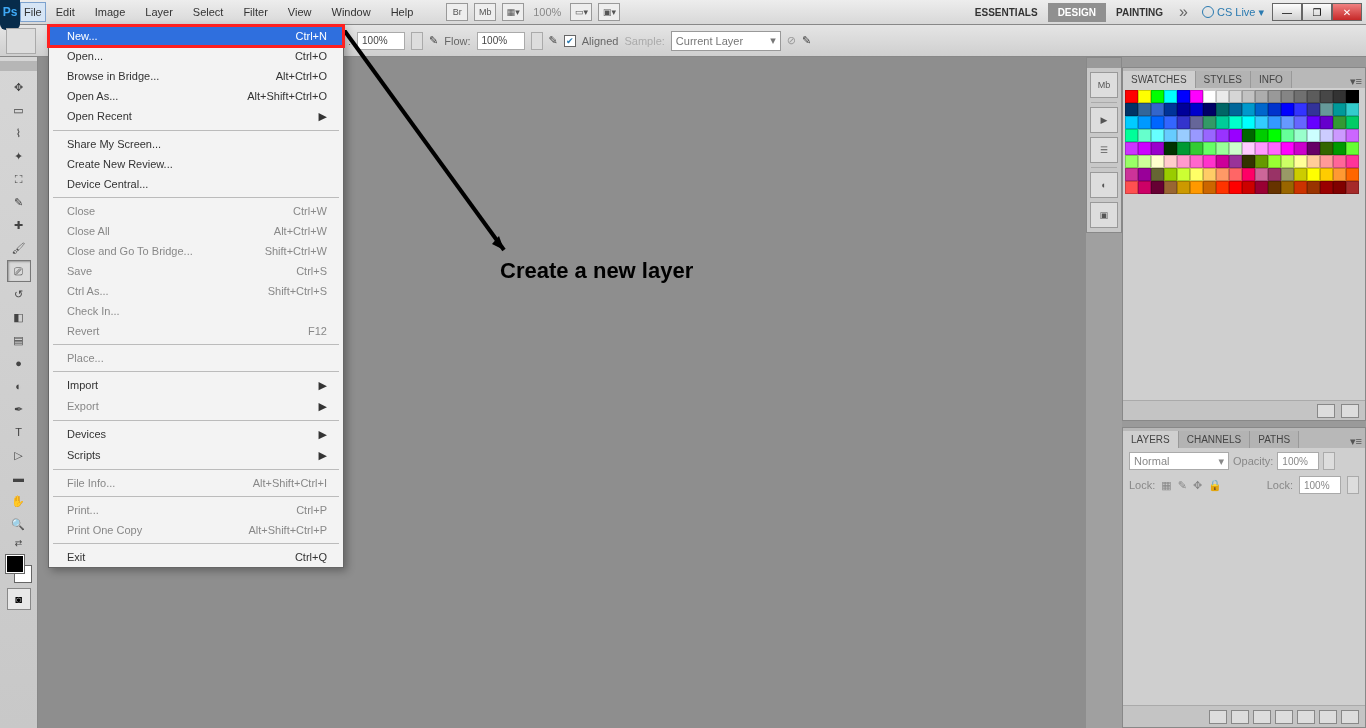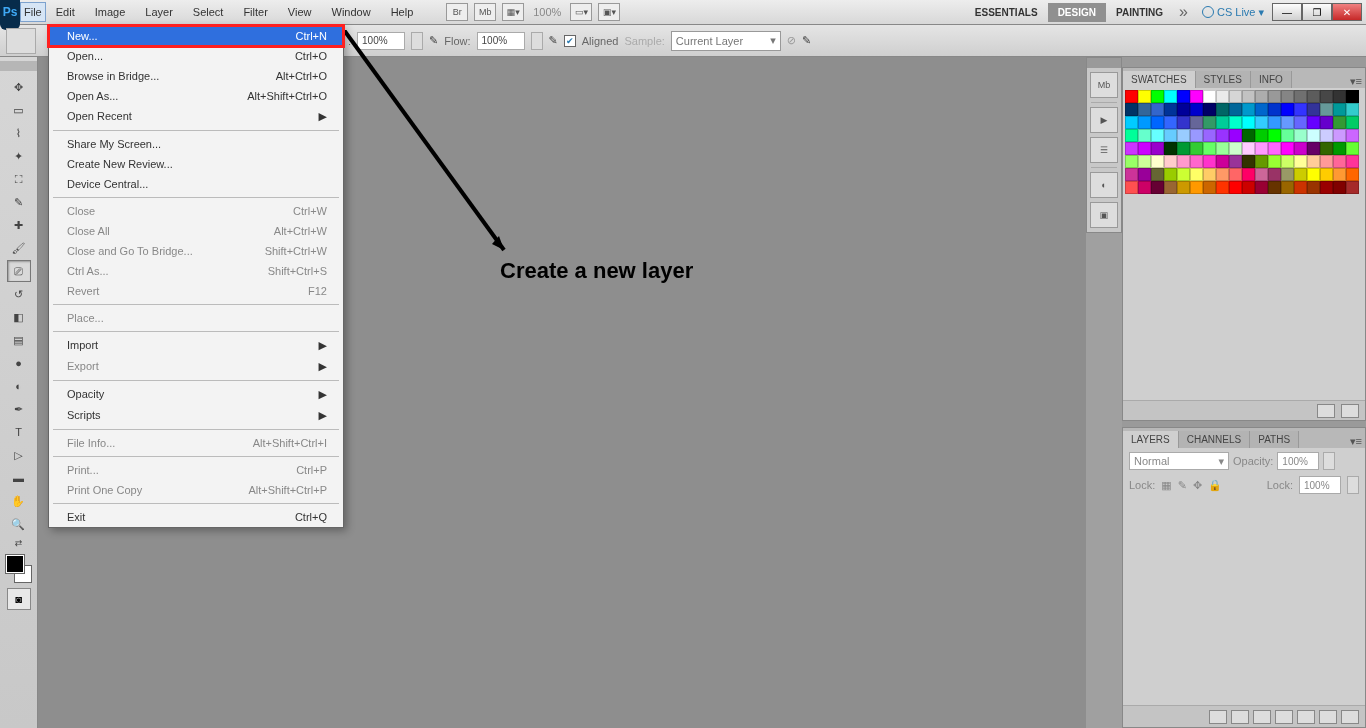--- a/index.html
+++ b/index.html
@@ -203,22 +203,30 @@
     </div>
     <div class="dd-row dim">
       <span>Close All</span>
       <span>Alt+Ctrl+W</span>
     </div>
     <div class="dd-row dim">
       <span>Close and Go To Bridge...</span>
       <span>Shift+Ctrl+W</span>
     </div>
     <div class="dd-row dim">
+      <span>Save</span>
+      <span>Ctrl+S</span>
+    </div>
+    <div class="dd-row dim">
       <span>Ctrl As...</span>
       <span>Shift+Ctrl+S</span>
+    </div>
+    <div class="dd-row dim">
+      <span>Check In...</span>
+      <span></span>
     </div>
     <div class="dd-row dim">
       <span>Revert</span>
       <span>F12</span>
     </div>
     <div class="dd-sep"></div>
     <div class="dd-row dim">
       <span>Place...</span>
       <span></span>
     </div>
@@ -226,21 +234,21 @@
     <div class="dd-row dd-sub">
       <span>Import</span>
       <span class="arr">▶</span>
     </div>
     <div class="dd-row dim dd-sub">
       <span>Export</span>
       <span class="arr">▶</span>
     </div>
     <div class="dd-sep"></div>
     <div class="dd-row dd-sub">
-      <span>Opacity</span>
+      <span>Devices</span>
       <span class="arr">▶</span>
     </div>
     <div class="dd-row dd-sub">
       <span>Scripts</span>
       <span class="arr">▶</span>
     </div>
     <div class="dd-sep"></div>
     <div class="dd-row dim">
       <span>File Info...</span>
       <span>Alt+Shift+Ctrl+I</span>

